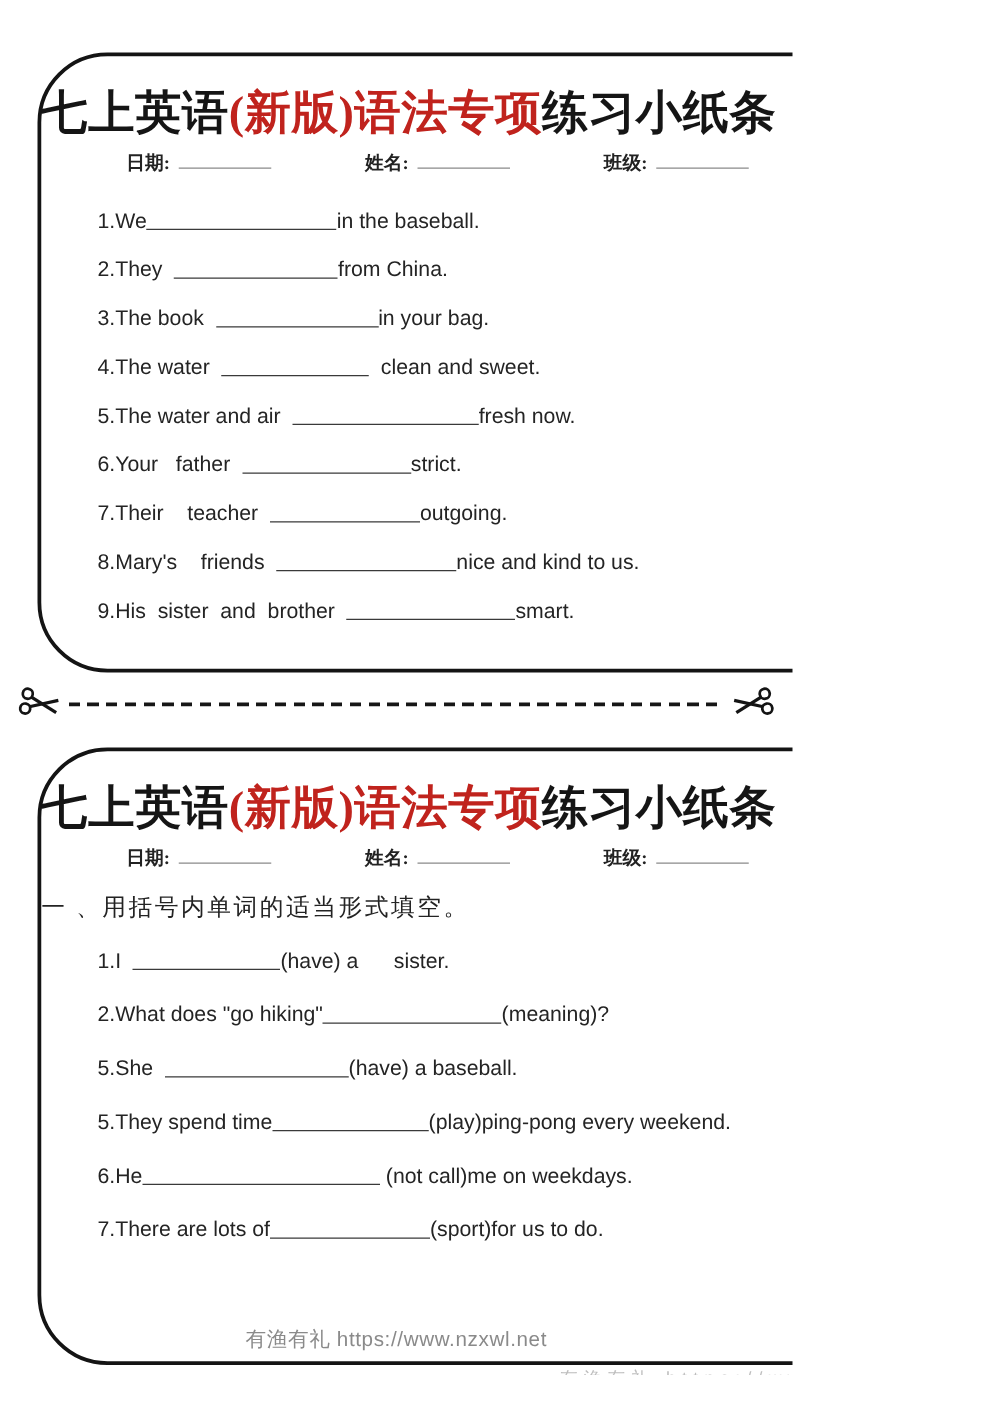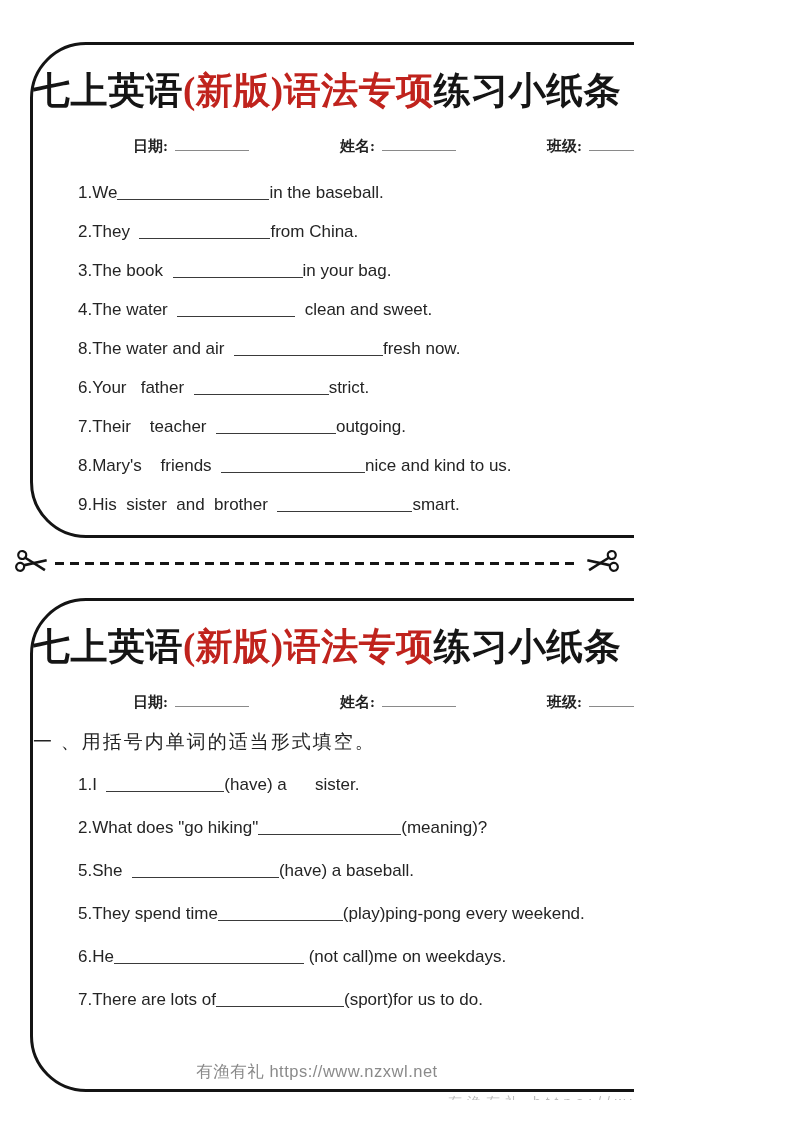--- a/index.html
+++ b/index.html
@@ -15,23 +15,23 @@
   #card-1 { top:598px; height:494px; }
 
   .card-title {
     margin-top:24px; text-align:center; white-space:nowrap;
     font-family:"Liberation Serif","DejaVu Serif",serif; font-weight:bold;
     font-size:37px; line-height:44px; color:#151515; letter-spacing:0.5px;
   }
   .t-red { color:#c0231d; }
 
   .fields-row {
-    margin-top:24px; padding-left:100px; display:flex; align-items:baseline;
+    margin-top:8px; padding-left:68px; display:flex; align-items:baseline;
     font-family:"Liberation Serif","DejaVu Serif",serif; font-weight:bold;
-    font-size:15px; color:#222222; height:20px;gap:16px;
+    font-size:15px; color:#222222; height:20px;
   }
   .field { width:191px; display:flex; align-items:baseline; }
   .field-line {
     display:inline-block; width:74px; height:13px; margin-left:7px;
     border-bottom:1px solid #8a8a8a;
   }
 
   .instruction {
     margin-top:16px; height:27px;
     font-family:"Liberation Serif","DejaVu Serif",serif;
@@ -90,21 +90,21 @@
         <span class="field">
           <span class="field-label">班级:</span>
           <span class="field-line"></span>
         </span>
       </div>
       <div class="exercises">
         <div class="ex-row"><span class="pre">1.We</span><span class="blank" style="width: 152px;"></span><span class="post">in the baseball.</span></div>
         <div class="ex-row"><span class="pre">2.They  </span><span class="blank" style="width: 131px;"></span><span class="post">from China.</span></div>
         <div class="ex-row"><span class="pre">3.The book  </span><span class="blank" style="width: 130px;"></span><span class="post">in your bag.</span></div>
         <div class="ex-row"><span class="pre">4.The water  </span><span class="blank" style="width: 118px;"></span><span class="post">  clean and sweet.</span></div>
-        <div class="ex-row"><span class="pre">8.The water and air  </span><span class="blank" style="width: 149px;"></span><span class="post">fresh now.</span></div>
+        <div class="ex-row"><span class="pre">5.The water and air  </span><span class="blank" style="width: 149px;"></span><span class="post">fresh now.</span></div>
         <div class="ex-row"><span class="pre">6.Your   father  </span><span class="blank" style="width: 135px;"></span><span class="post">strict.</span></div>
         <div class="ex-row"><span class="pre">7.Their    teacher  </span><span class="blank" style="width: 120px;"></span><span class="post">outgoing.</span></div>
         <div class="ex-row"><span class="pre">8.Mary's    friends  </span><span class="blank" style="width: 144px;"></span><span class="post">nice and kind to us.</span></div>
         <div class="ex-row"><span class="pre">9.His  sister  and  brother  </span><span class="blank" style="width: 135px;"></span><span class="post">smart.</span></div>
       </div>
     </div>
 
   <div class="cut-line">
     <svg class="scissors left" width="36" height="28" viewBox="0 0 36 28">
       <circle cx="6" cy="8" r="4" fill="none" stroke="#141414" stroke-width="2.2"></circle>

